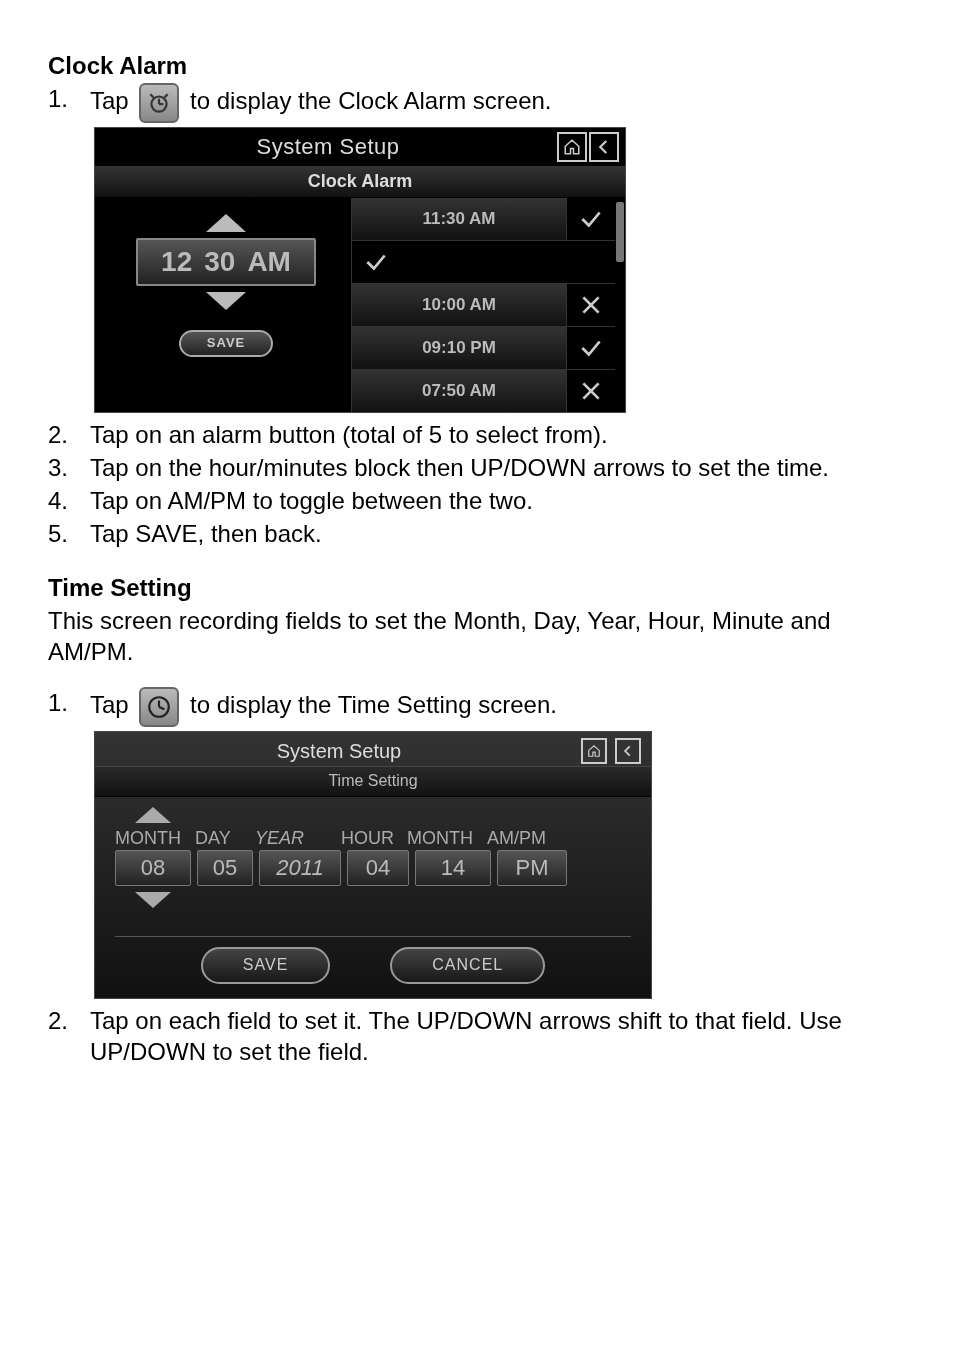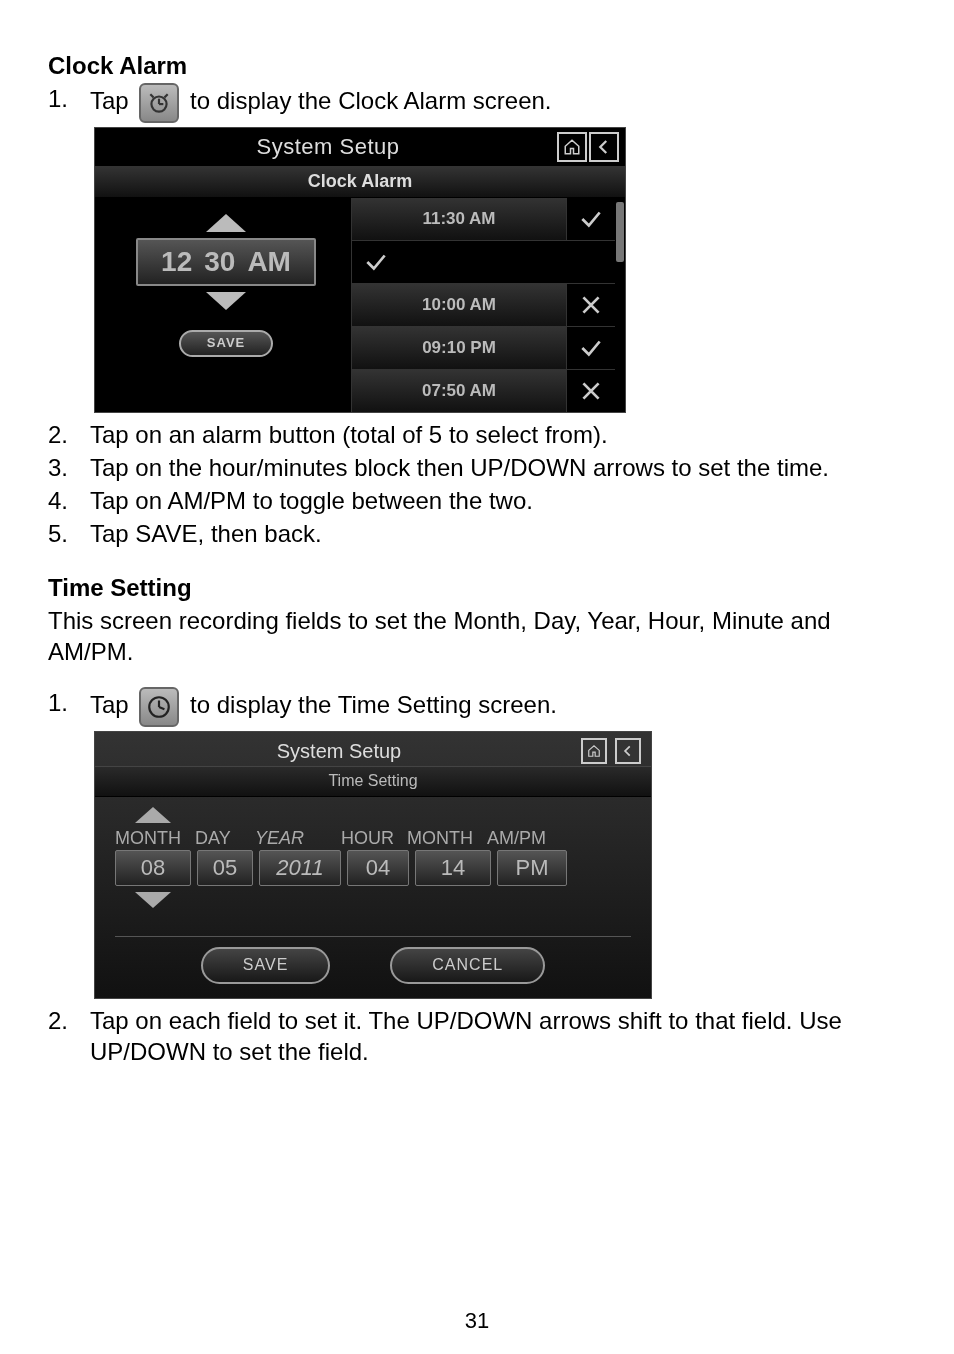--- a/index.html
+++ b/index.html
@@ -486,14 +486,13 @@
       <div class="pill-btn">SAVE</div>
       <div class="pill-btn">CANCEL</div>
     </div>
   </div>
 
   <div class="step-line">
     <span class="num">2.</span>
       <span class="txt">Tap on each field to set it. The UP/DOWN arrows shift to that field. Use UP/DOWN to set the field.</span>
   </div>
 
-  <div class="page-num">31</div>
 </div>
 
 </body></html>

